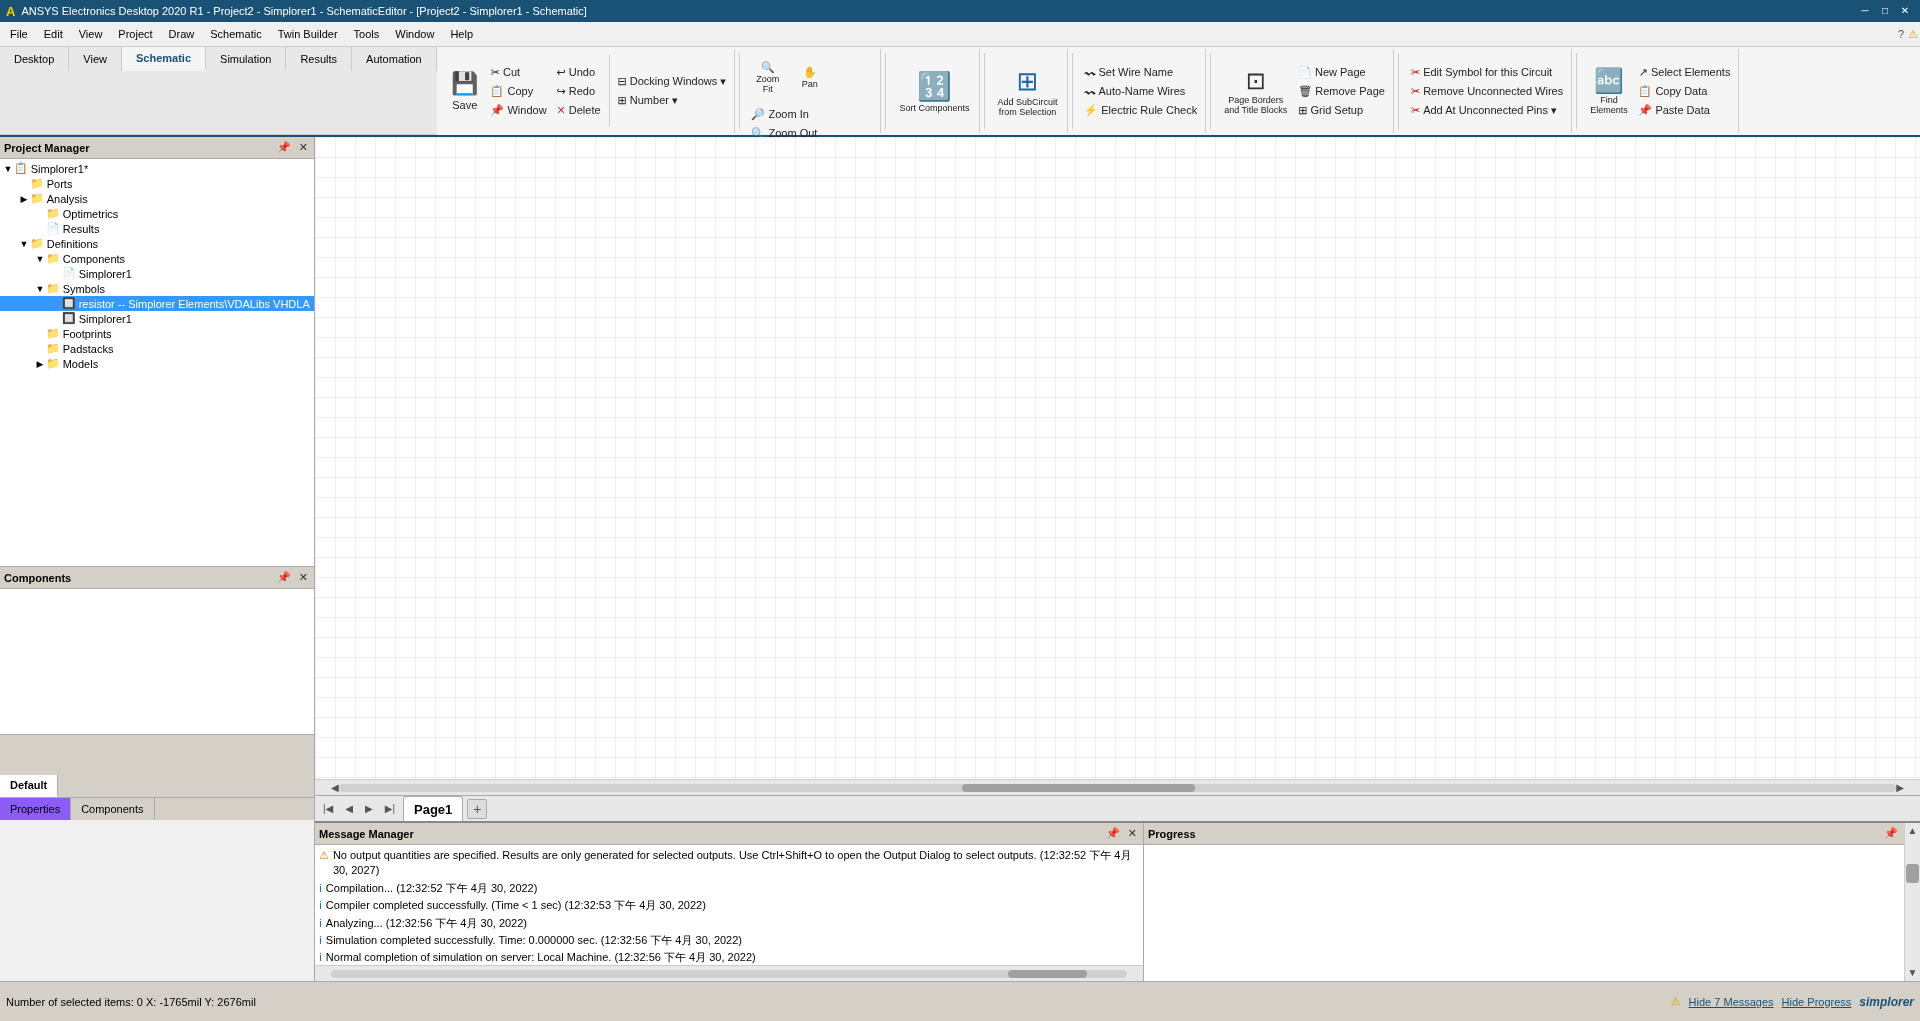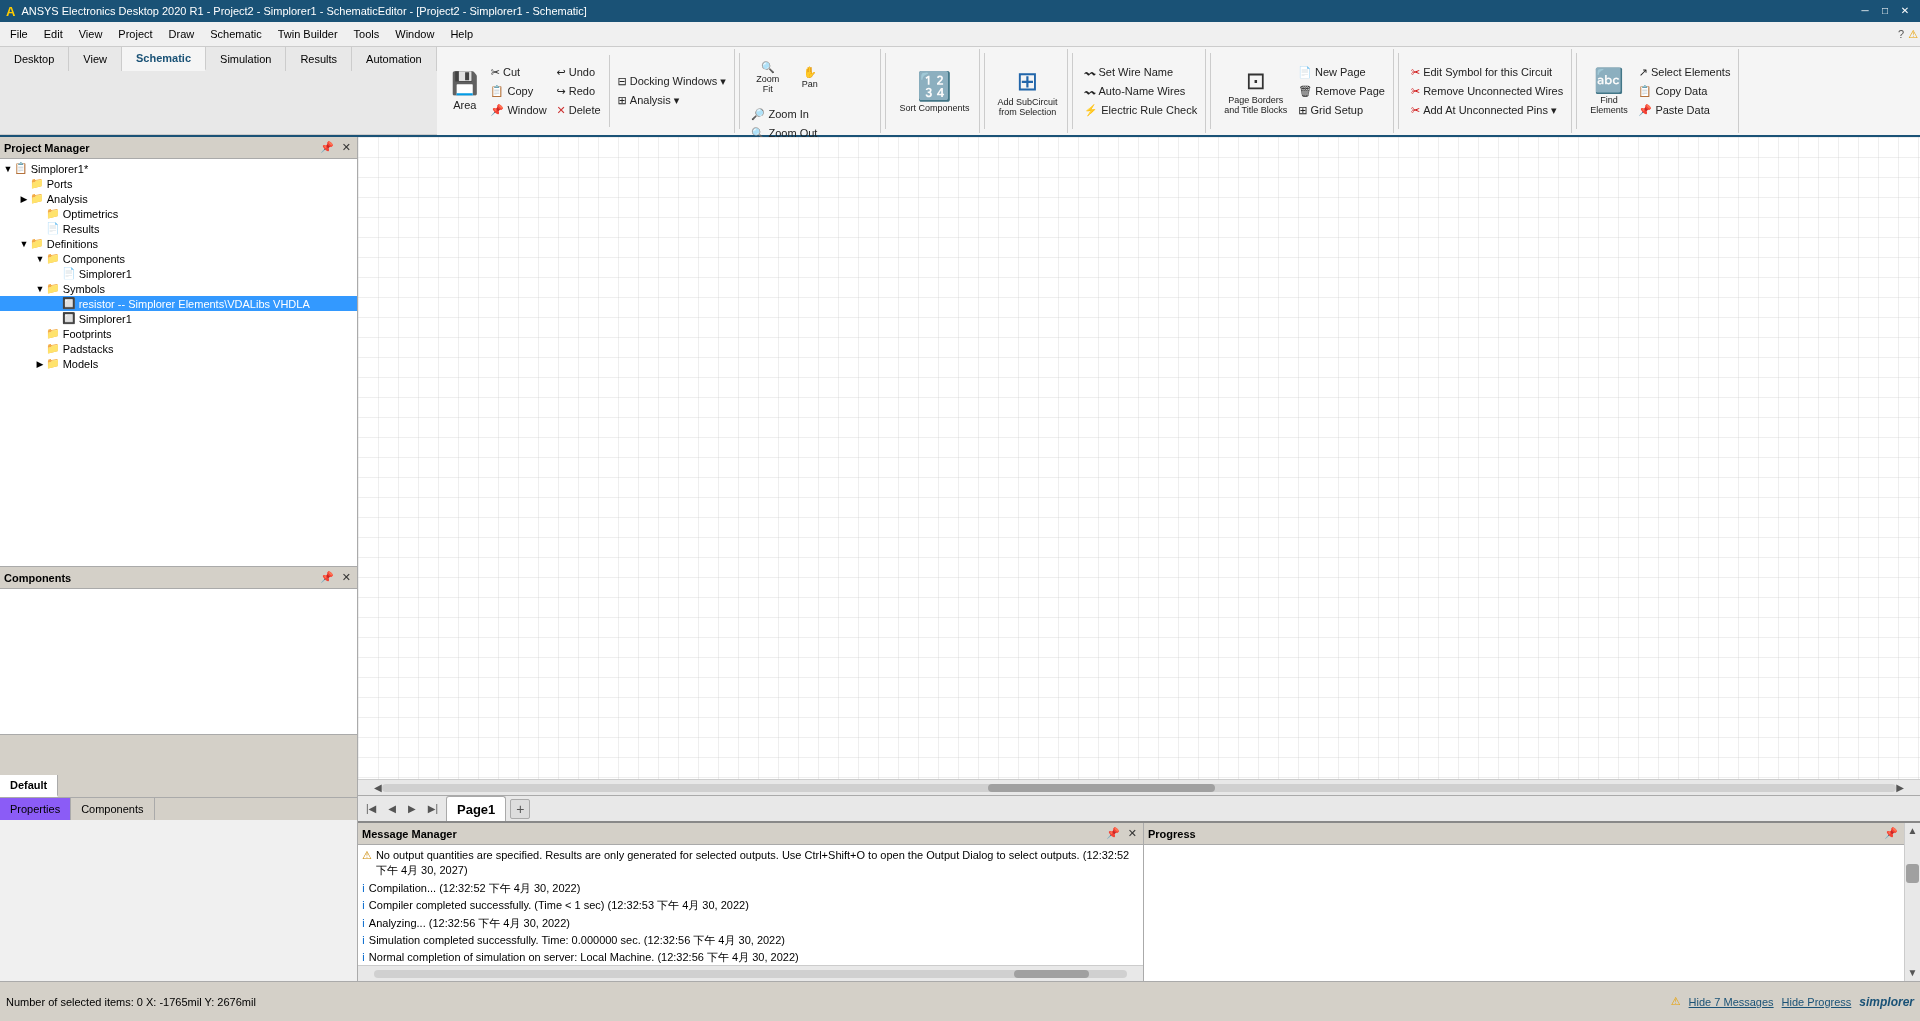--- a/index.html
+++ b/index.html
@@ -126,21 +126,21 @@
 
     
     #main-content {
       display: flex;
       flex: 1;
       overflow: hidden;
     }
 
     
     #left-panel {
-      width: 358px;
+      width: 315px;
       display: flex;
       flex-direction: column;
       flex-shrink: 0;
       background: #f0f0f0;
       border-right: 1px solid #aaa;
     }
 
     
     #project-manager {
       flex: 1;
@@ -436,21 +436,21 @@
     <div class="ribbon-tab">Simulation</div>
     <div class="ribbon-tab">Results</div>
     <div class="ribbon-tab">Automation</div>
   </div>
   <div id="ribbon-content">
 
     <div class="ribbon-group">
       <div class="ribbon-group-content">
         <div class="ribbon-btn">
           <span class="icon ico-save">💾</span>
-          <span>Area</span>
+          <span>Save</span>
         </div>
         <div class="ribbon-col">
           <div class="ribbon-btn-small">
             <span>✂</span>
             <span>Cut</span>
           </div>
           <div class="ribbon-btn-small">
             <span>📋</span>
             <span>Copy</span>
           </div>
@@ -474,21 +474,21 @@
           </div>
         </div>
         <div class="separator"></div>
         <div class="ribbon-col">
           <div class="ribbon-btn-small">
             <span>⊟</span>
             <span>Docking Windows ▾</span>
           </div>
           <div class="ribbon-btn-small">
             <span>⊞</span>
-            <span>Analysis ▾</span>
+            <span>Number ▾</span>
           </div>
         </div>
       </div>
     </div>
 
     <div class="separator"></div>
 
     <div class="ribbon-group">
       <div class="ribbon-group-content" style="flex-direction:column;align-items:flex-start;">
         <div style="display:flex;gap:2px;">

